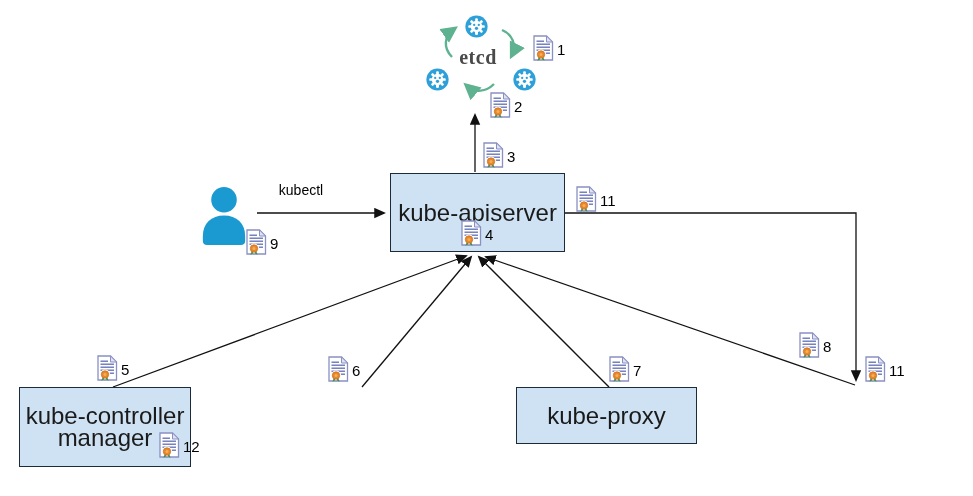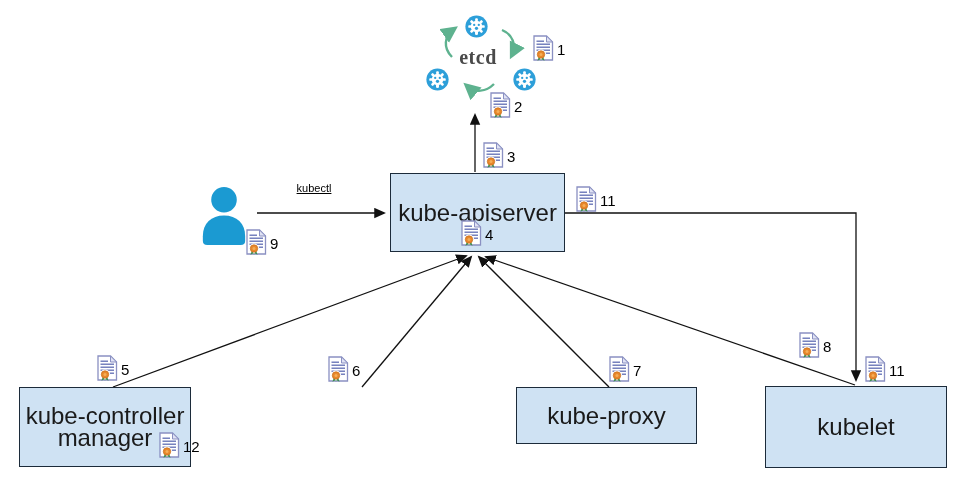--- a/index.html
+++ b/index.html
@@ -31,21 +31,21 @@
   .cert{position:absolute;z-index:3;display:flex;align-items:center;gap:2px;}
   .cert svg{width:24px;height:26px;display:block;}
   .cert-label{font-size:15px;color:#000;padding-top:3px;}
   .gear{position:absolute;z-index:2;width:23px;height:23px;}
   .person{position:absolute;z-index:2;width:50px;height:61px;}
   .float-label{position:absolute;z-index:3;color:#000;}
   .etcd-label{
     left:478px;top:57px;transform:translate(-50%,-50%);
     font-size:20px;font-weight:600;color:var(--etcd-text);letter-spacing:0.5px;font-family:Liberation Serif, serif;
   }
-  .kubectl-label{left:314px;top:182px;transform:translateX(-50%);font-size:11px;text-decoration:underline;}
+  .kubectl-label{left:301px;top:182px;transform:translateX(-50%);font-size:14px;}
   .hidden-defs{position:absolute;width:0;height:0;overflow:hidden;}
 </style>
 </head>
 <body>
 
 <div class="canvas">
 
   <svg class="hidden-defs" aria-hidden="true">
     <defs>
       <symbol id="cert" viewBox="0 0 24 26">
@@ -133,23 +133,20 @@
   <div class="node" style="left:390px;top:173px;width:175px;height:79px">
     <span>kube-apiserver</span>
   </div>
   <div class="node" style="left:19px;top:387px;width:172px;height:80px">
     <span>kube-controller</span>
     <span>manager</span>
   </div>
   <div class="node" style="left:516px;top:387px;width:181px;height:57px">
     <span>kube-proxy</span>
   </div>
-  <div class="node" style="left:765px;top:386px;width:182px;height:82px">
-    <span>kubelet</span>
-  </div>
 
   <div class="cert" style="left:531px;top:35px">
     <svg>
         <use href="#cert"></use>
       </svg>
     <span class="cert-label">1</span>
   </div>
   <div class="cert" style="left:488px;top:92px">
     <svg>
         <use href="#cert"></use>

